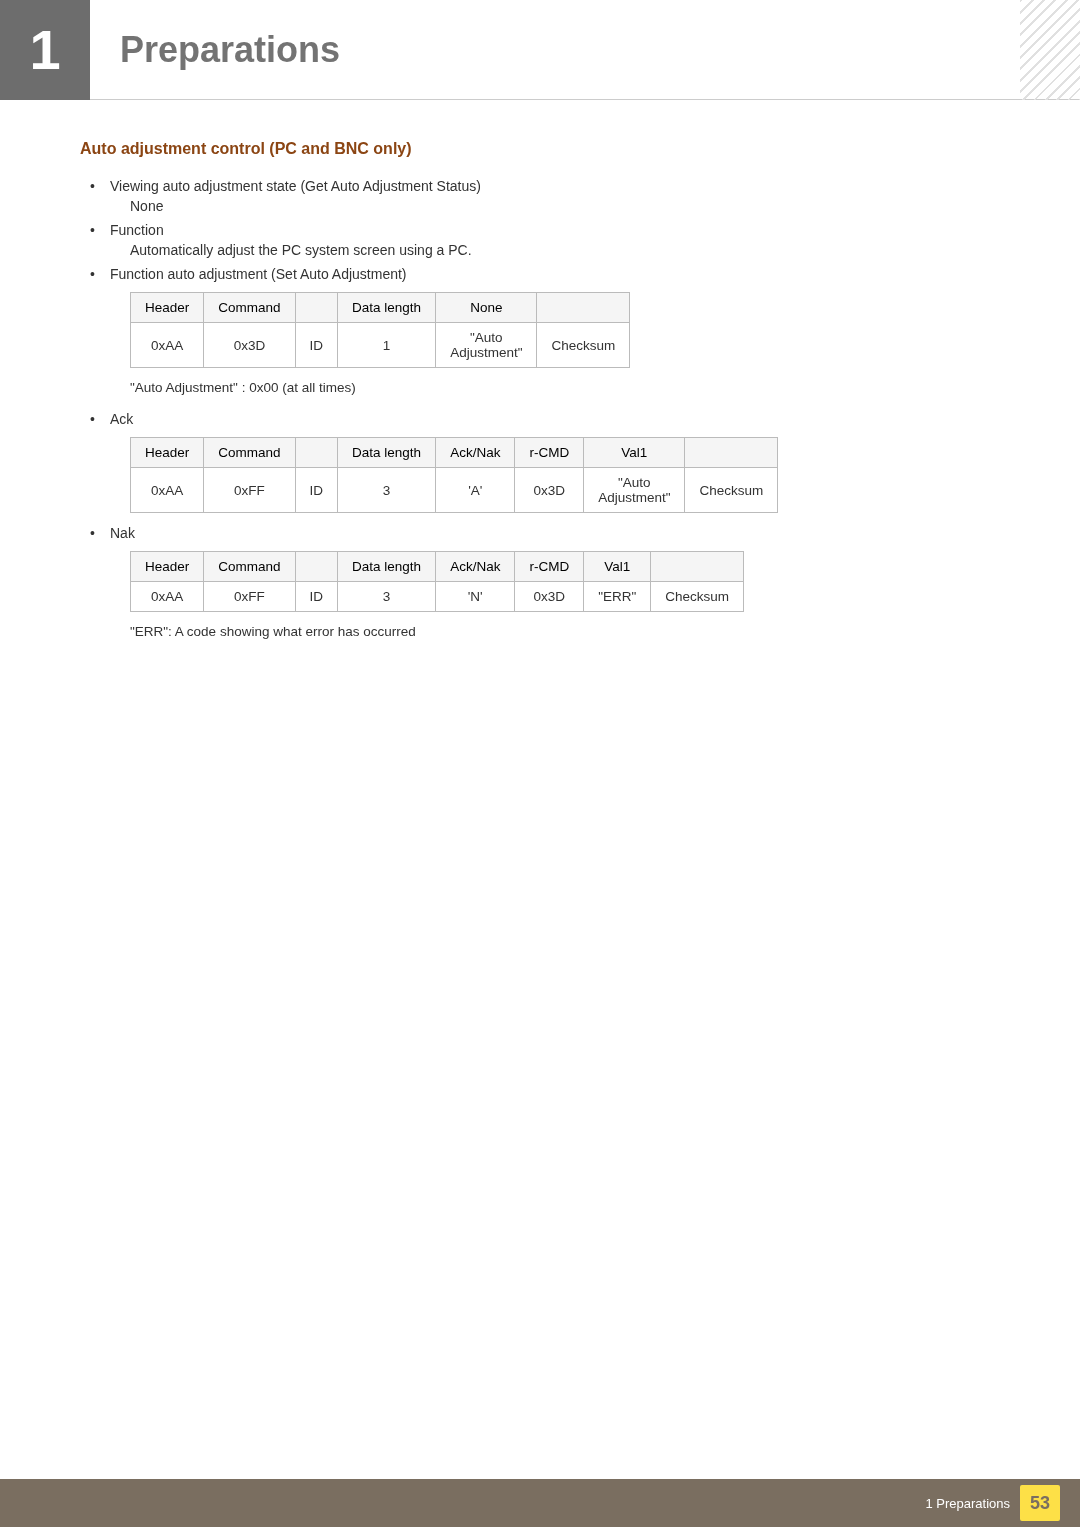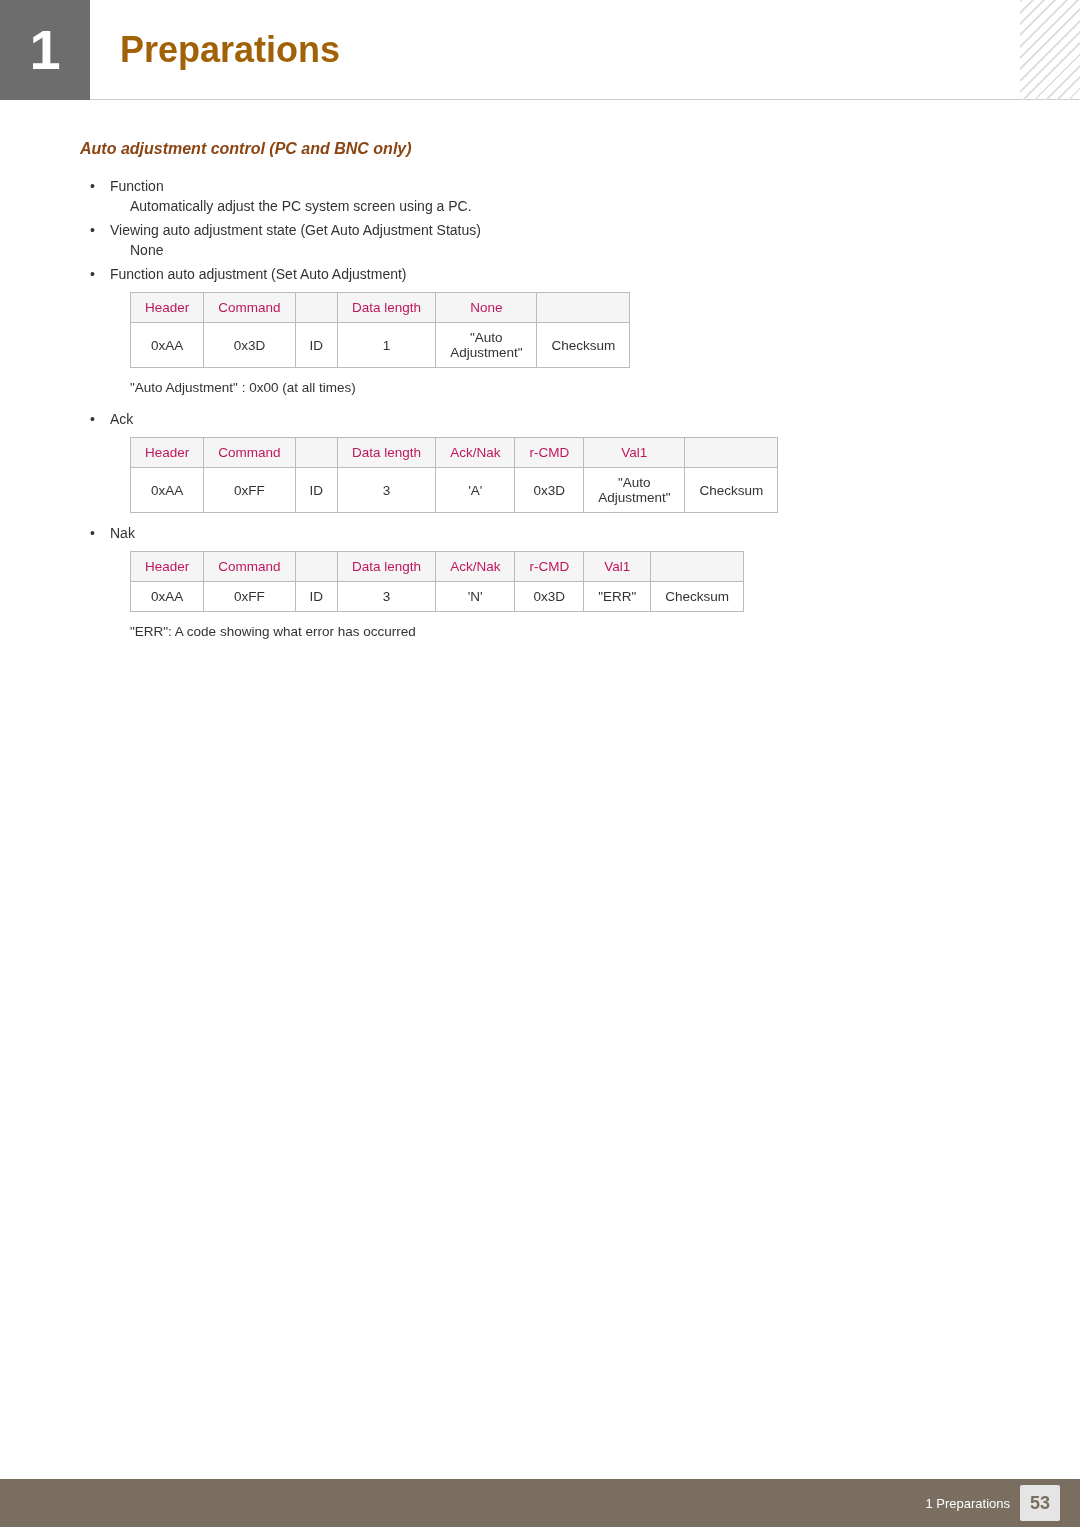--- a/index.html
+++ b/index.html
@@ -35,21 +35,21 @@
 
     .chapter-number {
       font-size: 56px;
       font-weight: bold;
       color: #fff;
     }
 
     .chapter-title {
       font-size: 36px;
       font-weight: bold;
-      color: #a16207;
+      color: #737373;
       margin-left: 30px;
     }
 
     
     .header-stripe {
       position: absolute;
       right: 0;
       top: 0;
       width: 60px;
       height: 100px;
@@ -65,21 +65,20 @@
     
     .content {
       padding: 40px 80px;
     }
 
     .section-title {
       color: #8b4513;
       font-size: 16px;
       font-weight: bold;
       margin-bottom: 20px;
-      font-style: italic;
     }
 
     .bullet-list {
       list-style: none;
       margin-left: 10px;
     }
 
     .bullet-list li {
       position: relative;
       margin-bottom: 8px;
@@ -123,21 +122,21 @@
     table td, table th {
       border: 1px solid #bbb;
       padding: 7px 14px;
       text-align: center;
       white-space: nowrap;
     }
 
     table thead td {
       background: #f5f5f5;
       font-weight: normal;
-      color: #be185d;
+      color: #000000;
     }
 
     table tbody td {
       background: #fff;
       color: #333;
       border-radius: 14px;
     }
 
     .rowspan-id {
       vertical-align: middle;
@@ -159,21 +158,21 @@
     }
 
     .footer-text {
       color: #fff;
       font-size: 13px;
       margin-right: 10px;
       margin-left: 36px;
     }
 
     .footer-page {
-      background: #e5e5e5;
+      background: #fde047;
       color: #7a6e60;
       font-size: 18px;
       font-weight: bold;
       width: 40px;
       height: 36px;
       display: flex;
       align-items: center;
       justify-content: center;
       border-radius: 2px;
     }
@@ -188,27 +187,27 @@
   <span class="chapter-title">Preparations</span>
   <div class="header-stripe"></div>
 </div>
 
 <div class="content">
 
   <div class="section-title">Auto adjustment control (PC and BNC only)</div>
 
   <ul class="bullet-list">
     <li>
+      <span>Viewing auto adjustment state (Get Auto Adjustment Status)</span>
+      <div class="indent-text">None</div>
+    </li>
+
+    <li>
       <span>Function</span>
       <div class="indent-text">Automatically adjust the PC system screen using a PC.</div>
-    </li>
-
-    <li>
-      <span>Viewing auto adjustment state (Get Auto Adjustment Status)</span>
-      <div class="indent-text">None</div>
     </li>
 
     <li>
       <span>Function auto adjustment (Set Auto Adjustment)</span>
 
       
       <div class="table-wrapper">
         <table>
           <thead>
             <tr>

